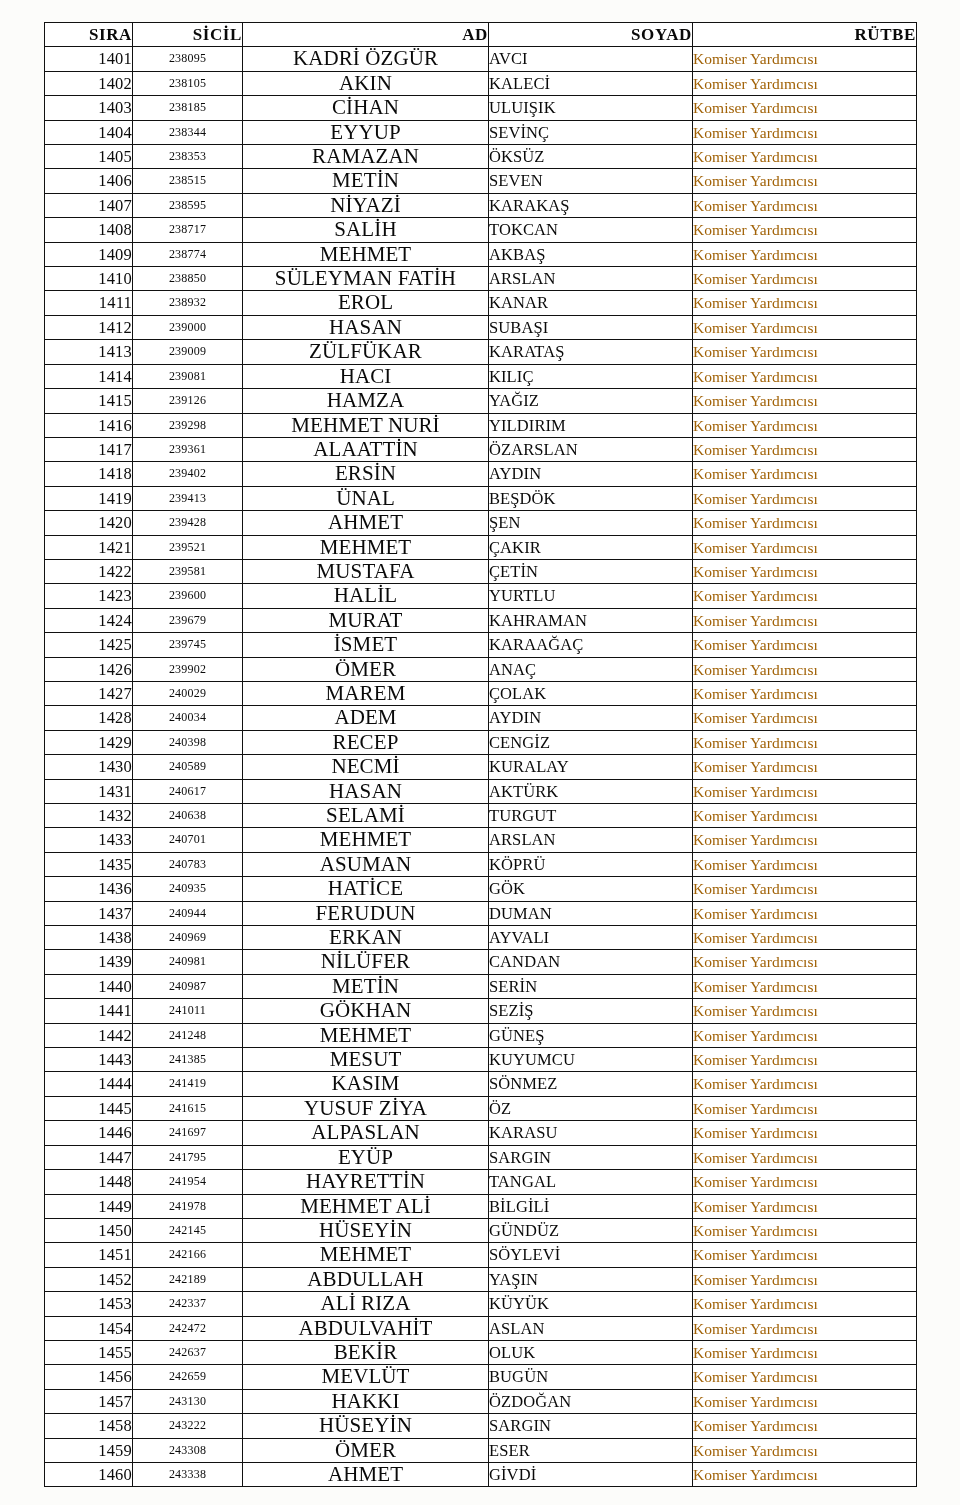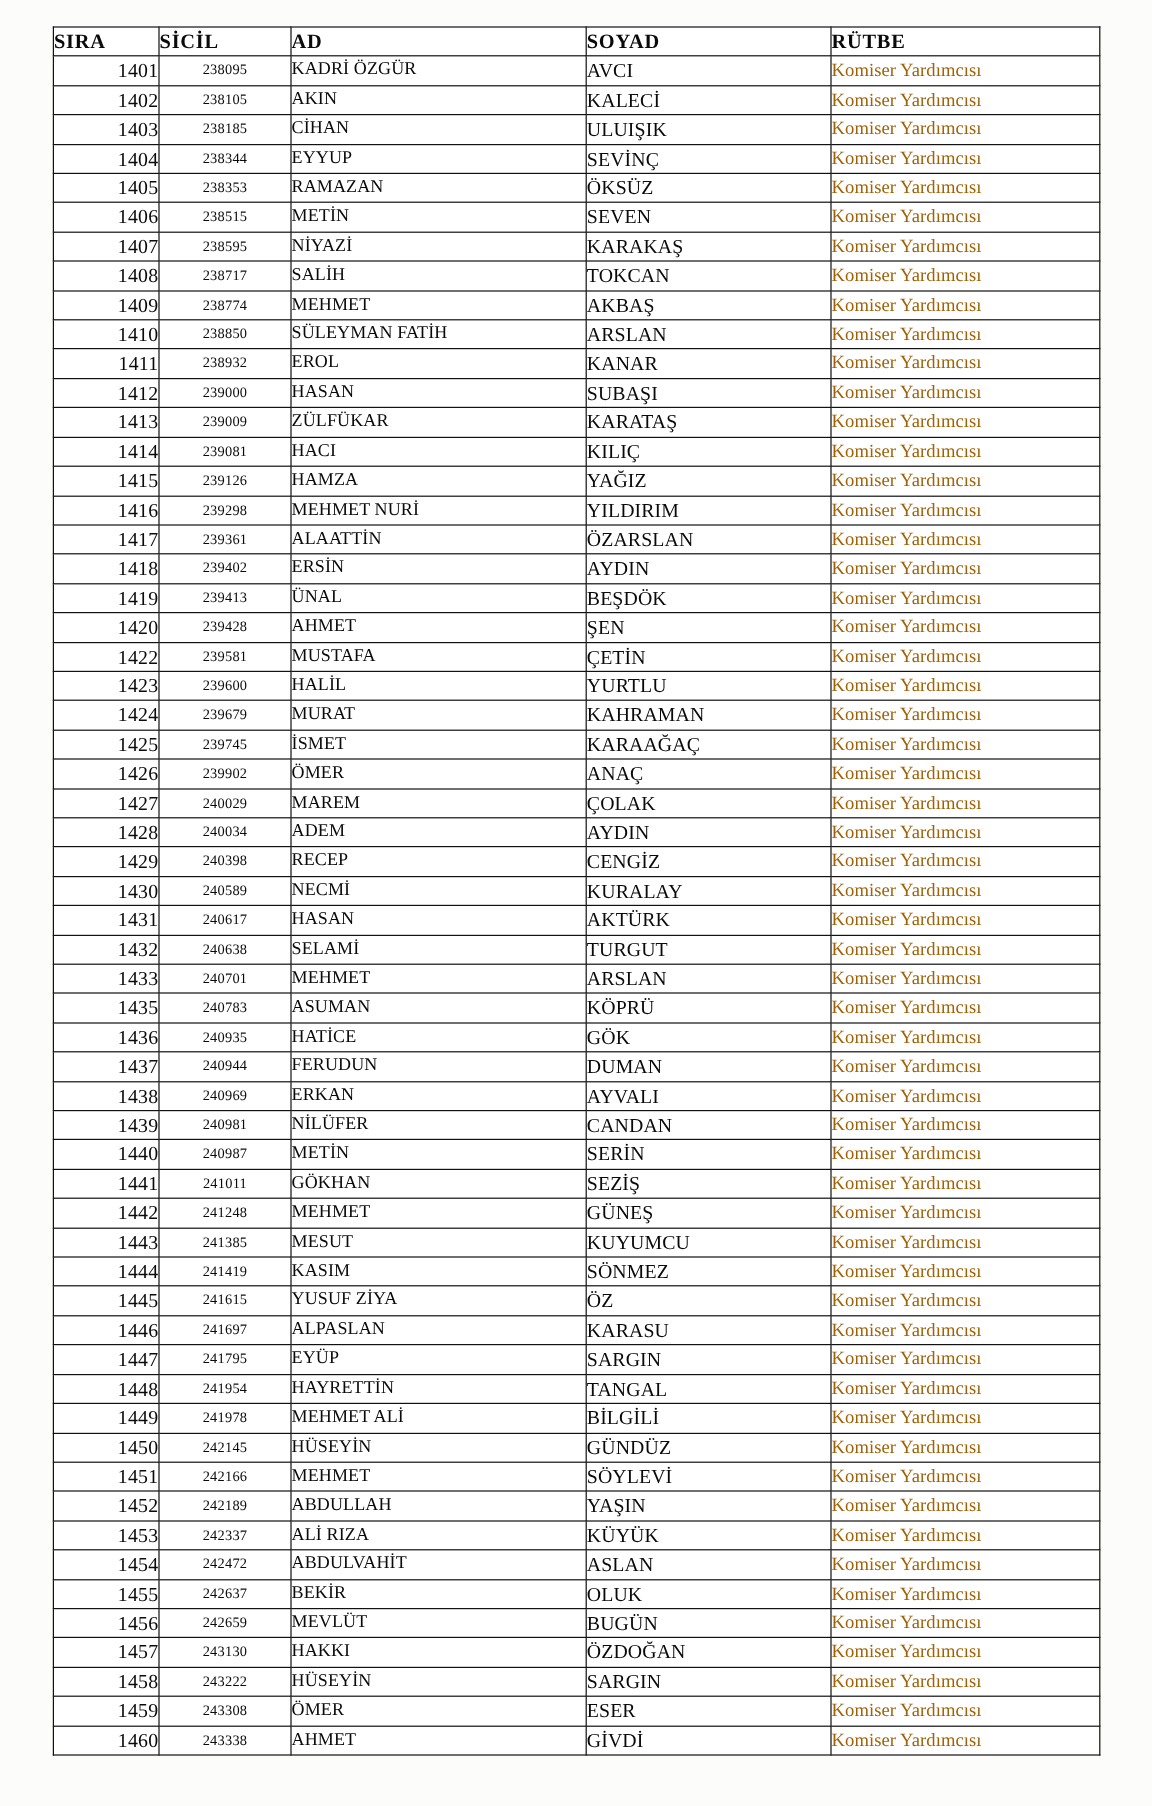--- a/index.html
+++ b/index.html
@@ -59,41 +59,41 @@
     height: 23.4px;
     line-height: 23.4px;
     vertical-align: middle;
     overflow: hidden;
     white-space: nowrap;
   }
 
   thead th {
     font-weight: bold;
     font-size: 17px;
-    text-align: left;
+    text-align: right;
     letter-spacing: 0.6px;
     height: 26px;
     line-height: 26px;
     border-bottom: 2px solid #0a0a0a;
   }
 
   td.sira {
     text-align: right;
     font-size: 16.5px;
     letter-spacing: 0.2px;
   }
   td.sicil {
     text-align: center;
     font-size: 12px;
     letter-spacing: 0.2px;
   }
   td.ad {
-    text-align: left;
+    text-align: center;
     padding-left: 6px;
-    font-size: 15px;
+    font-size: 21px;
     letter-spacing: 0.1px;
   }
   td.soyad {
     text-align: left;
     padding-left: 6px;
     font-size: 16.5px;
     letter-spacing: 0.1px;
   }
   td.rutbe {
     text-align: left;
@@ -273,20 +273,27 @@
             <td class="rutbe">Komiser Yardımcısı</td>
           </tr>
           <tr>
             <td class="sira">1420</td>
             <td class="sicil">239428</td>
             <td class="ad">AHMET</td>
             <td class="soyad">ŞEN</td>
             <td class="rutbe">Komiser Yardımcısı</td>
           </tr>
           <tr>
+            <td class="sira">1421</td>
+            <td class="sicil">239521</td>
+            <td class="ad">MEHMET</td>
+            <td class="soyad">ÇAKIR</td>
+            <td class="rutbe">Komiser Yardımcısı</td>
+          </tr>
+          <tr>
             <td class="sira">1422</td>
             <td class="sicil">239581</td>
             <td class="ad">MUSTAFA</td>
             <td class="soyad">ÇETİN</td>
             <td class="rutbe">Komiser Yardımcısı</td>
           </tr>
           <tr>
             <td class="sira">1423</td>
             <td class="sicil">239600</td>
             <td class="ad">HALİL</td>

